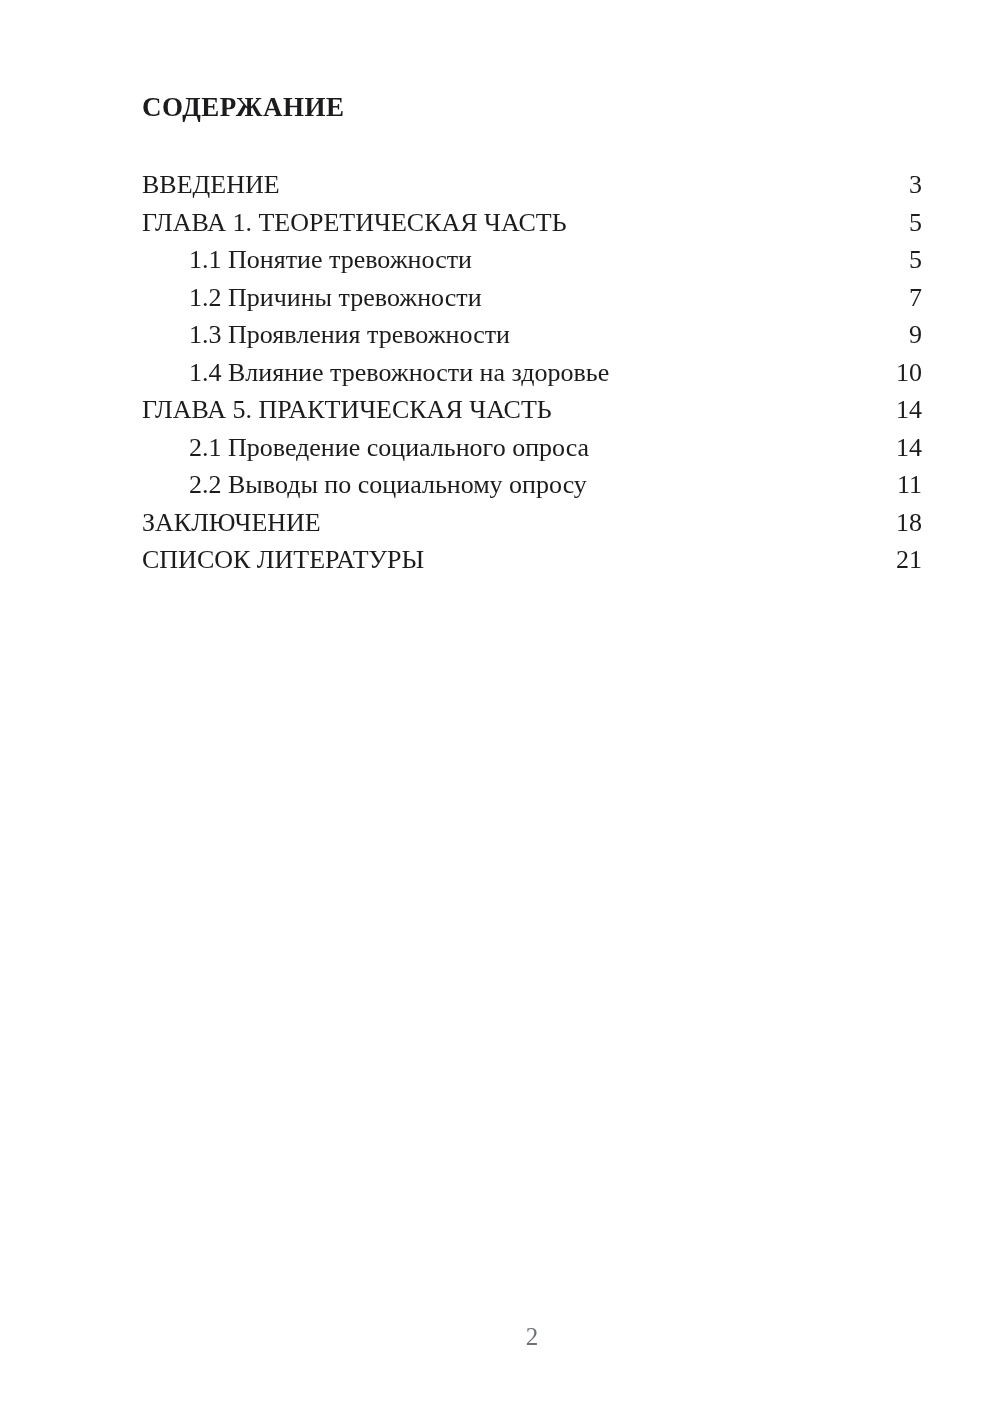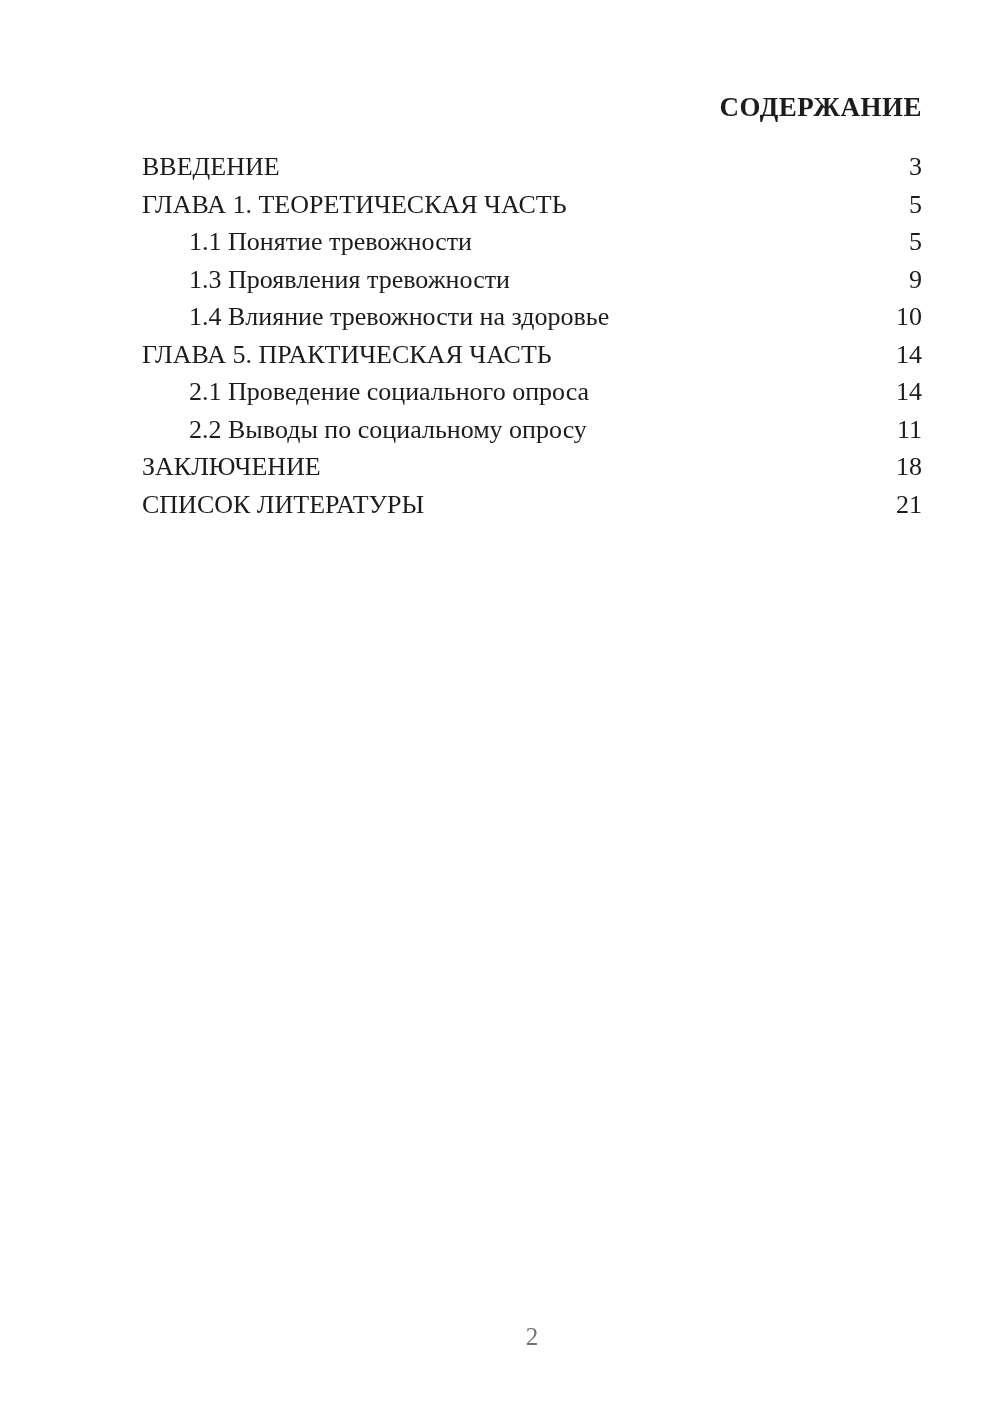--- a/index.html
+++ b/index.html
@@ -15,29 +15,29 @@
     font-family: "Liberation Serif", "DejaVu Serif", serif;
     color: #1c1c1e;
     overflow: hidden;
   }
   .doc-title {
     position: absolute;
     top: 92px;
     left: 142px;
     width: 780px;
     margin: 0;
-    text-align: right;
+    text-align: left;
     font-size: 27px;
     font-weight: bold;
     line-height: 30px;
     letter-spacing: 0.5px;
   }
   .toc {
     position: absolute;
-    top: 148px;
+    top: 166px;
     left: 142px;
     width: 780px;
   }
   .toc-row {
     display: flex;
     justify-content: space-between;
     align-items: baseline;
     line-height: 37.55px;
     font-size: 26px;
     white-space: nowrap;
@@ -81,20 +81,24 @@
   <div class="toc-row level-0">
     <span class="toc-label">ГЛАВА 1. ТЕОРЕТИЧЕСКАЯ ЧАСТЬ</span>
     <span class="toc-page">5</span>
   </div>
 
   <div class="toc-row level-1">
     <span class="toc-label">1.1 Понятие тревожности</span>
     <span class="toc-page">5</span>
   </div>
 
+  <div class="toc-row level-1">
+    <span class="toc-label">1.2 Причины тревожности</span>
+    <span class="toc-page">7</span>
+  </div>
 
   <div class="toc-row level-1">
     <span class="toc-label">1.3 Проявления тревожности</span>
     <span class="toc-page">9</span>
   </div>
 
   <div class="toc-row level-1">
     <span class="toc-label">1.4 Влияние тревожности на здоровье</span>
     <span class="toc-page">10</span>
   </div>

